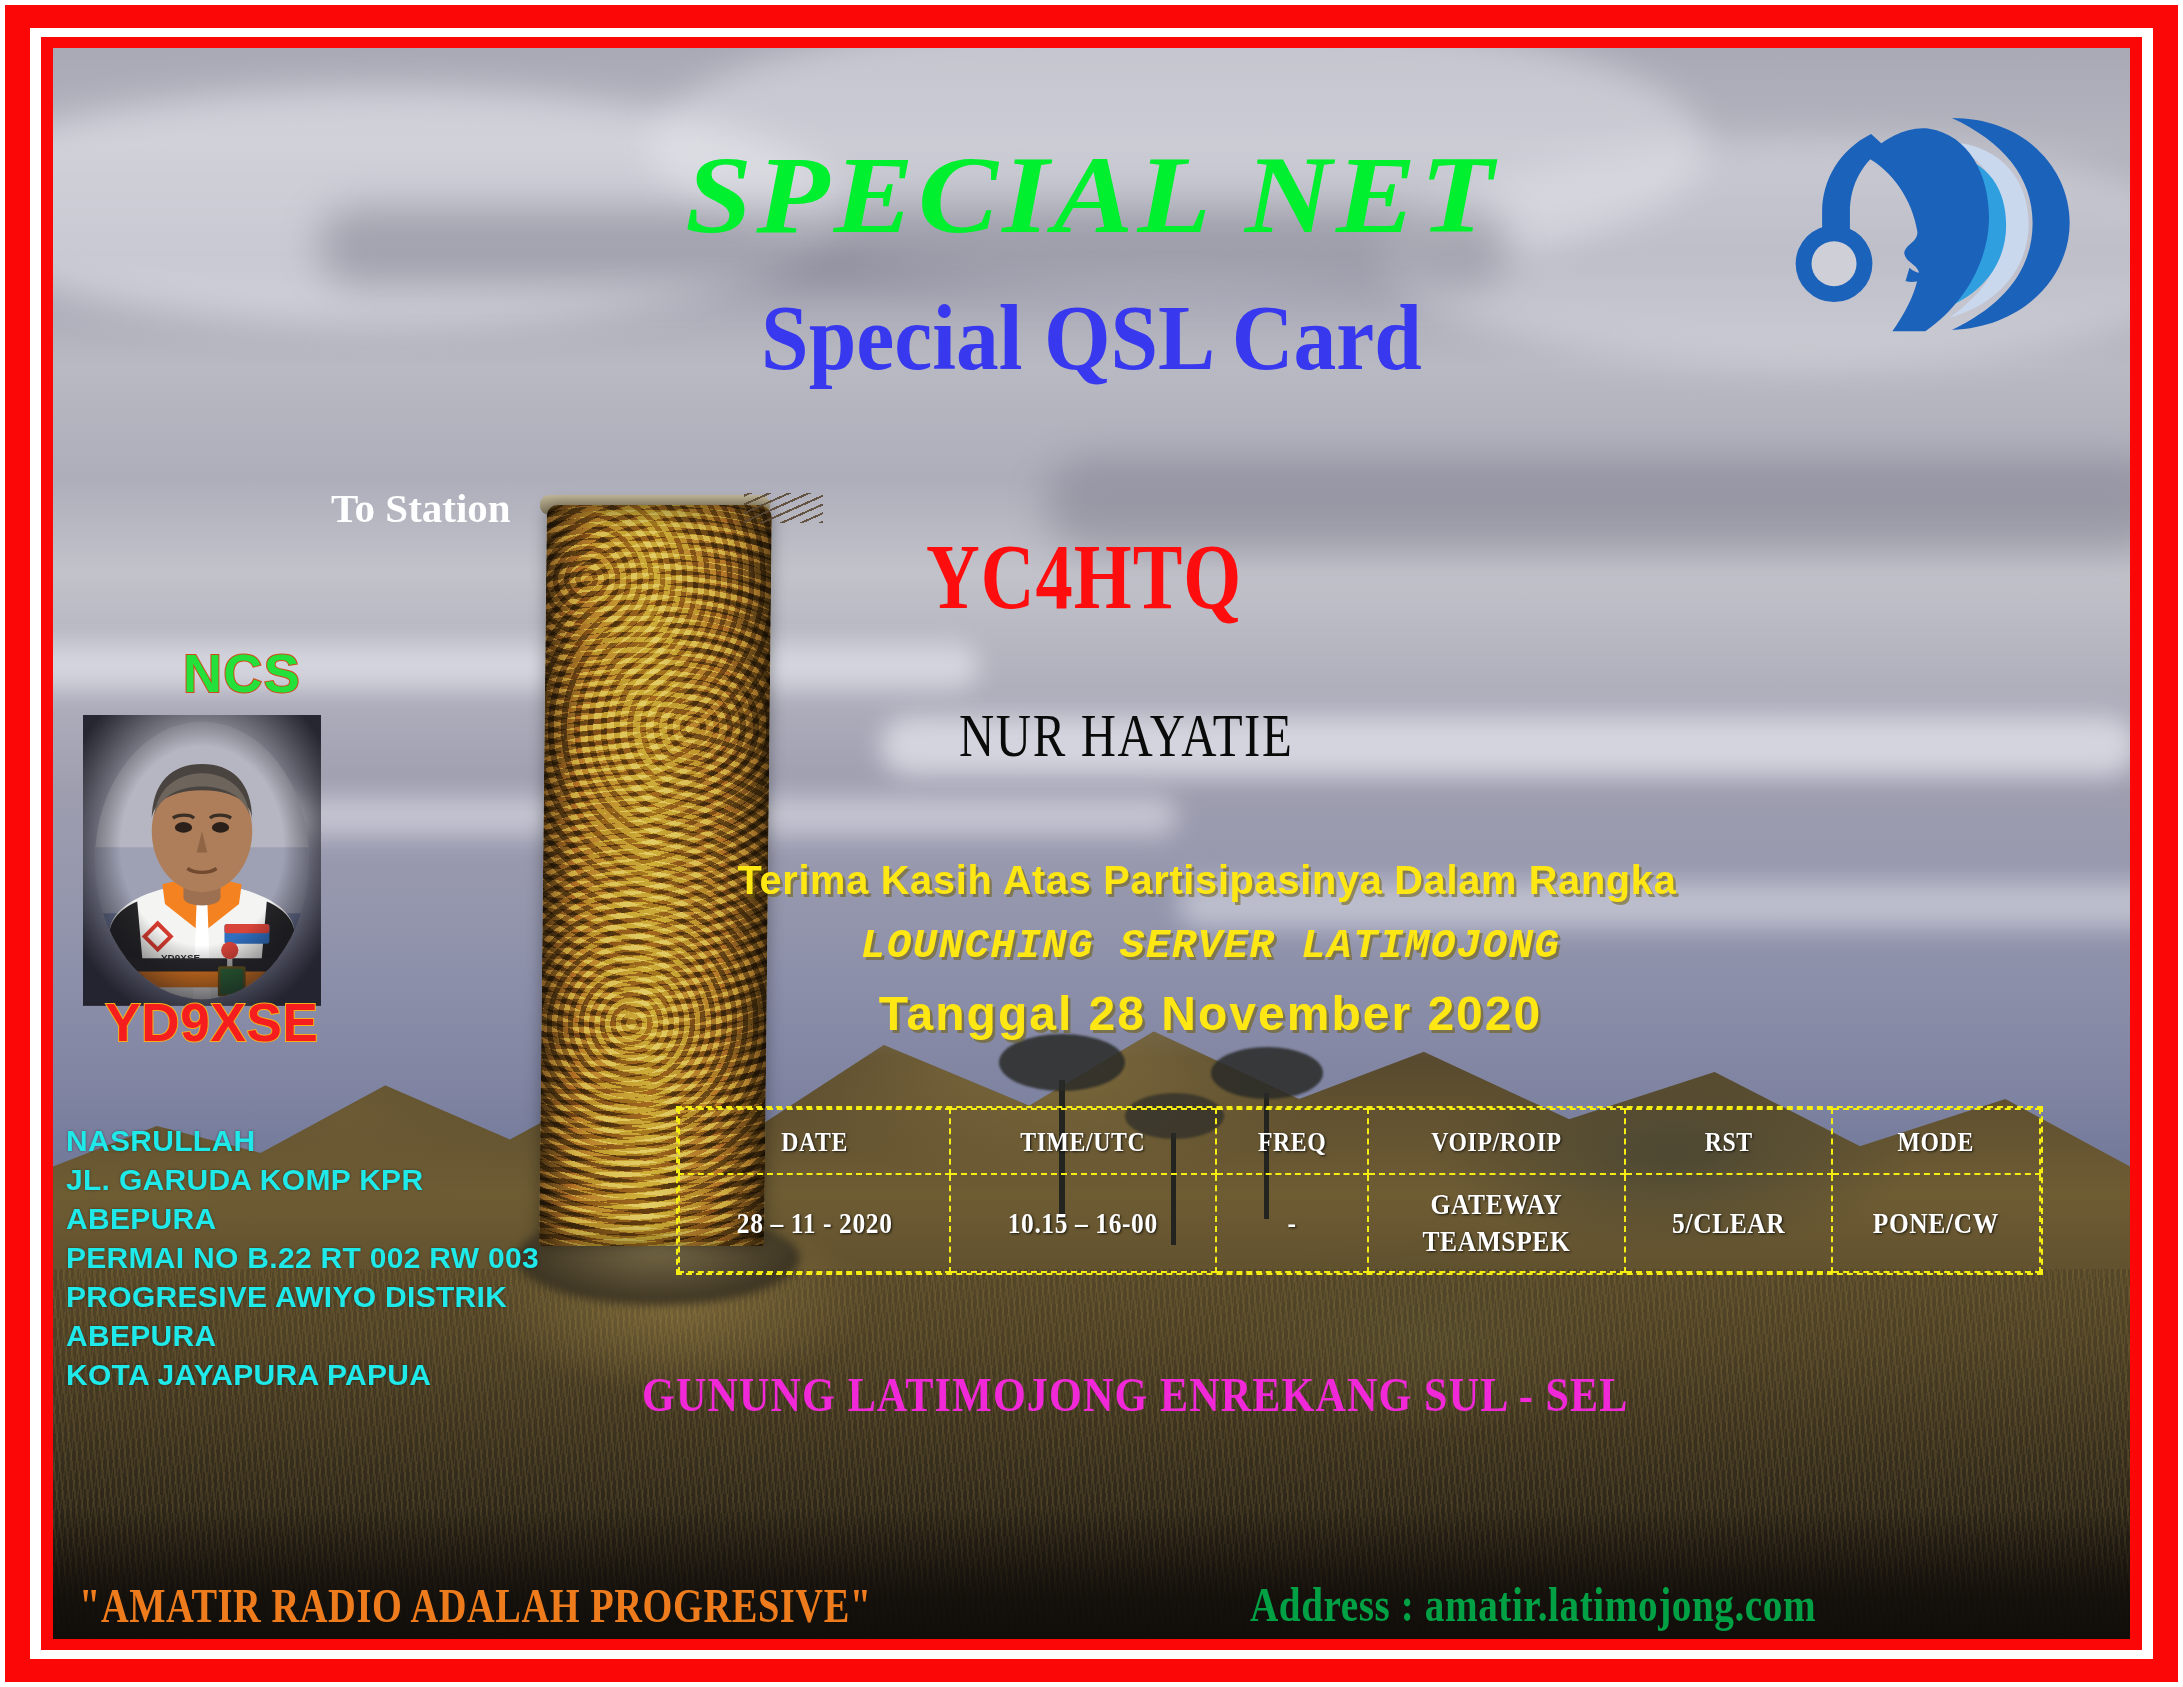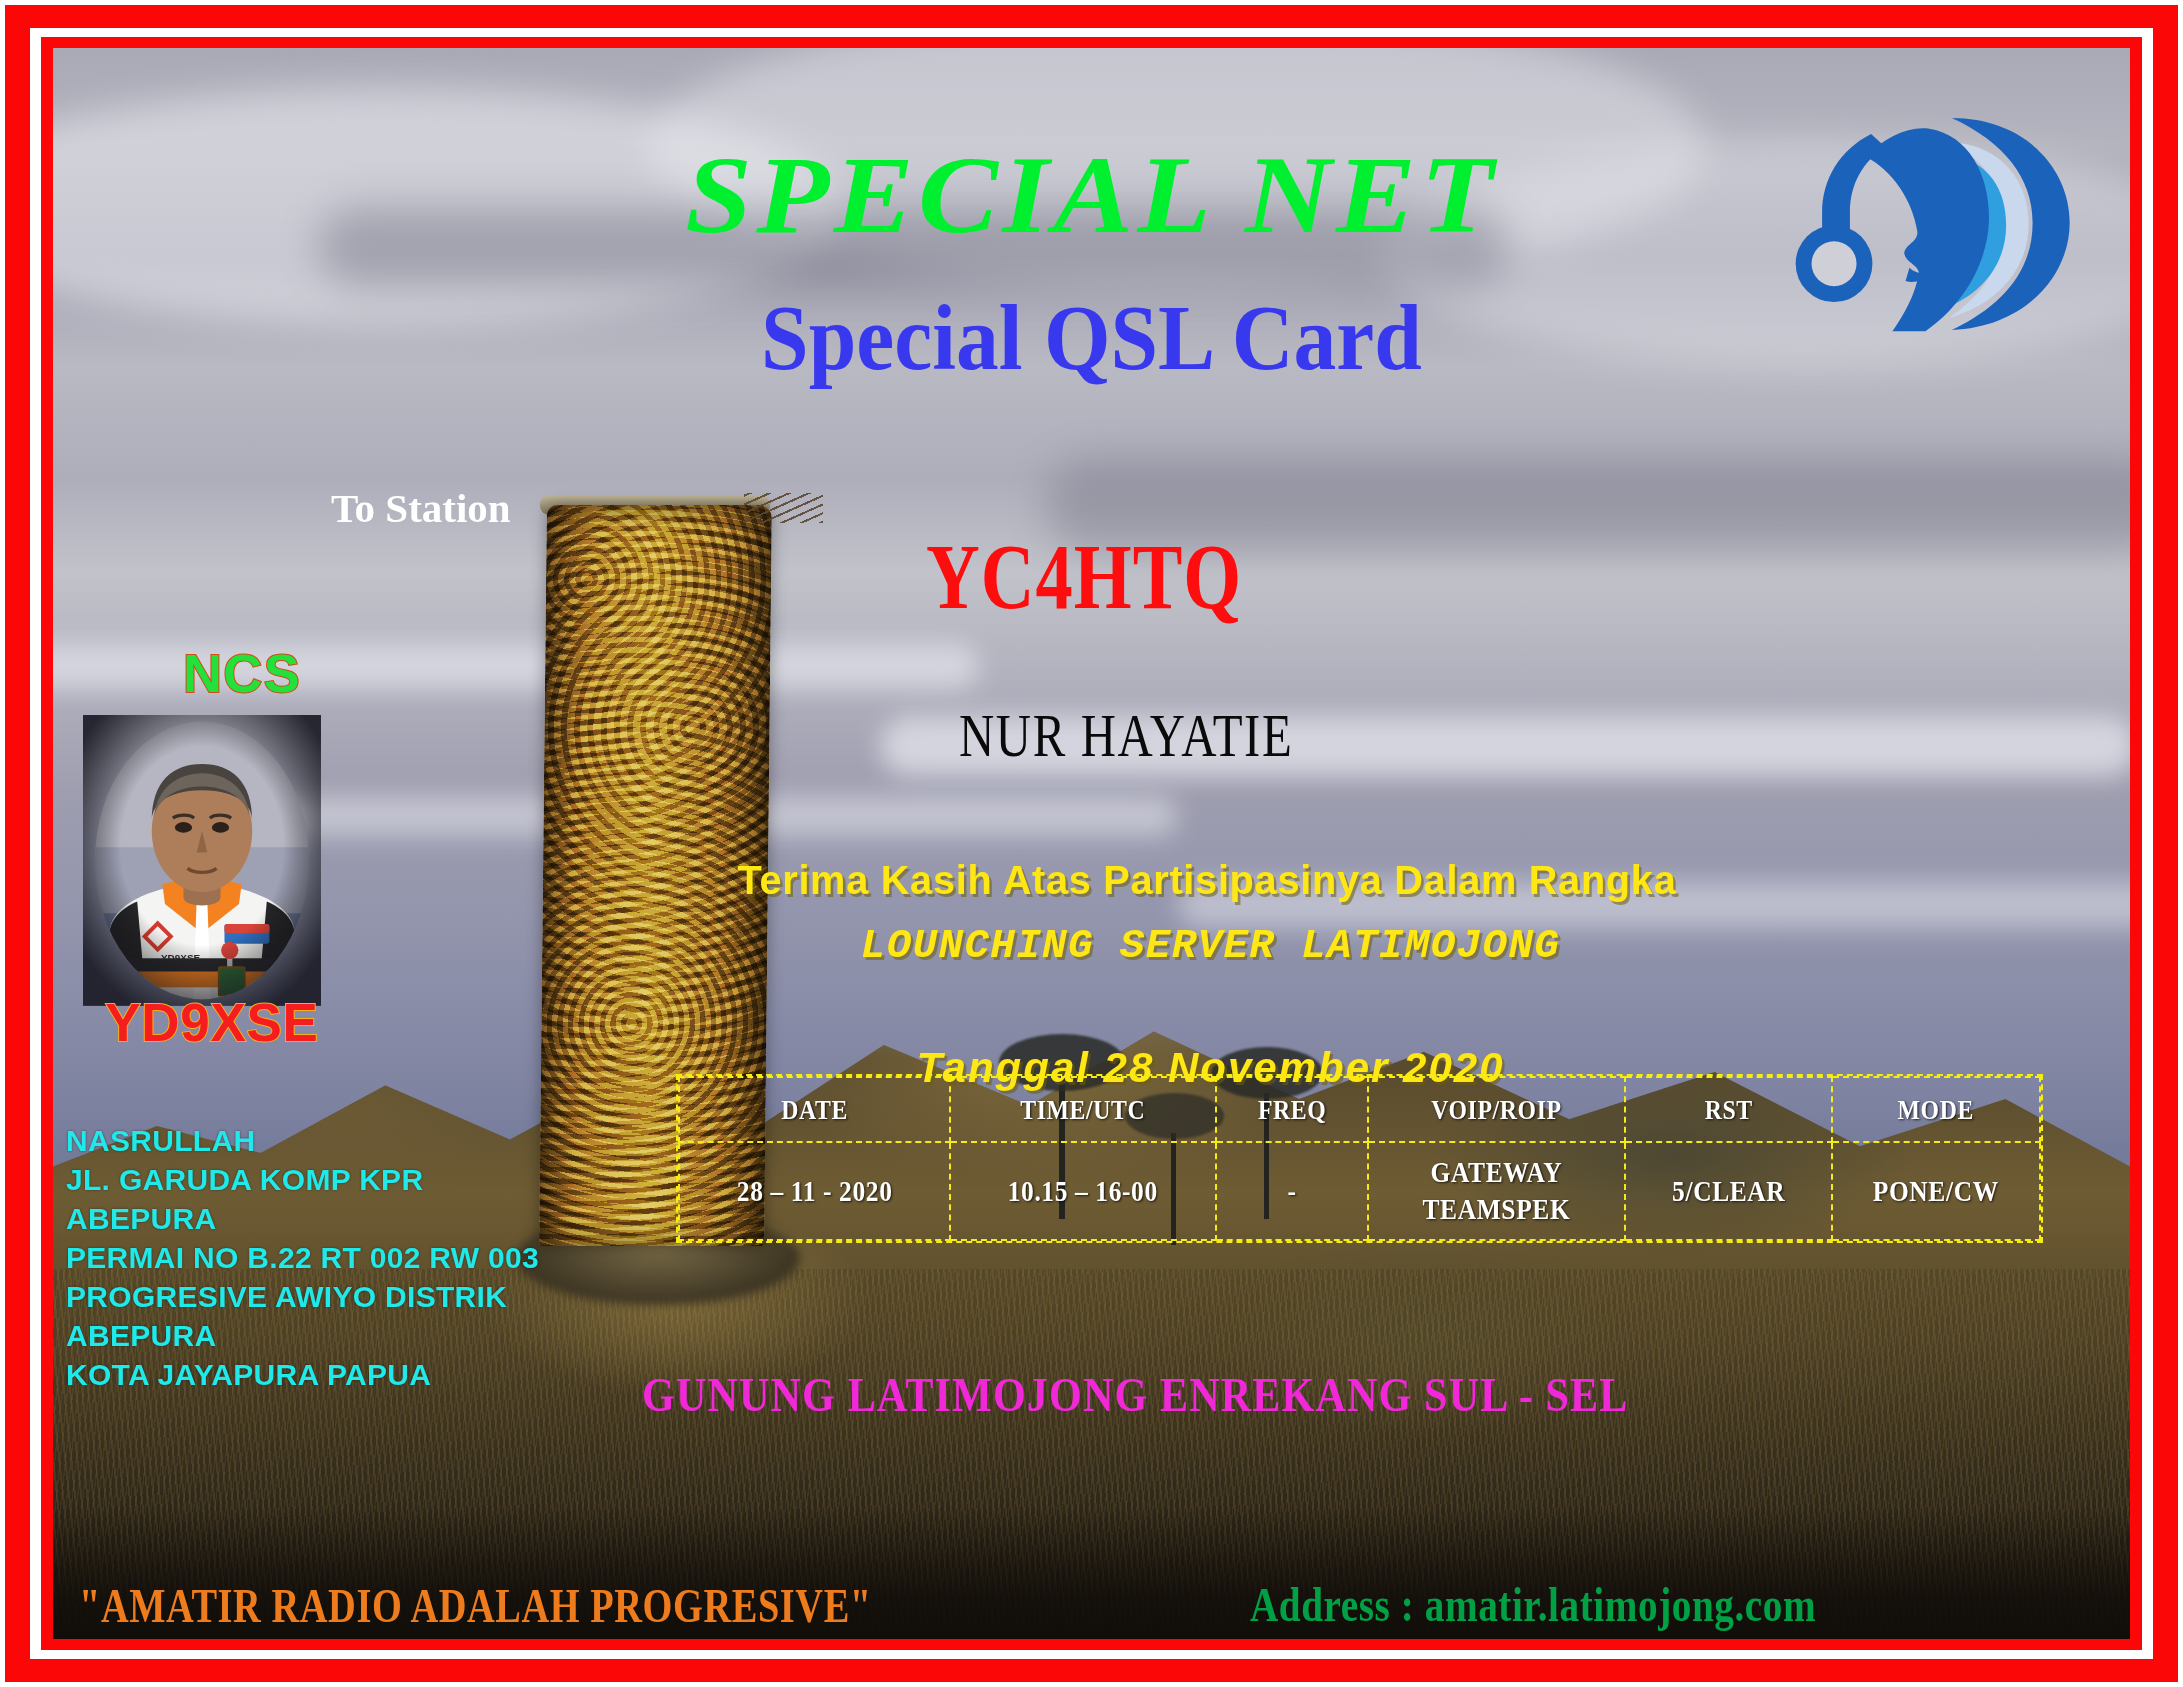--- a/index.html
+++ b/index.html
@@ -128,25 +128,25 @@
   #t-name{position:absolute;left:959px;top:701px;
      font-family:"Liberation Serif",serif;font-size:61px;color:#0a0a0a;
      transform:scaleX(.80);transform-origin:left center;letter-spacing:2px;}
 
   
   .yrow{position:absolute;left:0;right:0;text-align:center;color:#ffe713;
      font-family:"Liberation Sans",sans-serif;font-weight:bold;
      text-shadow:2.6px 2.6px 0 rgba(110,92,10,.55);}
   #y1{top:857px;font-size:41px;transform:scaleX(.97);letter-spacing:0.7px;}
   #y2{top:923px;font-size:41px;font-style:italic;letter-spacing:1.3px;font-family:Liberation Mono, monospace;}
-  #y3{top:1044px;font-size:42px;letter-spacing:2px;font-style:italic;}
+  #y3{top:986px;font-size:48px;letter-spacing:2px;}
   .yshift{position:relative;left:119px;}
 
   
-  #qso{position:absolute;left:676px;top:1074px;width:1363px;height:165px;
+  #qso{position:absolute;left:676px;top:1106px;width:1363px;height:165px;
        border:2px dashed #f5ec12;border-collapse:collapse;}
   #qso table{width:100%;height:100%;border-collapse:collapse;table-layout:fixed;}
   #qso th,#qso td{border:2px dashed #f5ec12;color:#ffffff;text-align:center;vertical-align:middle;
      font-family:"Liberation Serif",serif;font-weight:bold;
      text-shadow:1.3px 1.3px 2.6px rgba(0,0,0,.75);}
   #qso th{font-size:28px;letter-spacing:0.7px;transform:scaleX(.85);height:61px;}
   #qso td{font-size:30px;letter-spacing:0.7px;transform:scaleX(.85);line-height:1.22;}
   #qso .c-date{width:18.4%;} #qso .c-time{width:18.0%;}
   #qso .c-freq{width:10.2%;} #qso .c-voip{width:17.4%;}
   #qso .c-rst{width:14.0%;} #qso .c-mode{width:14.0%;}

